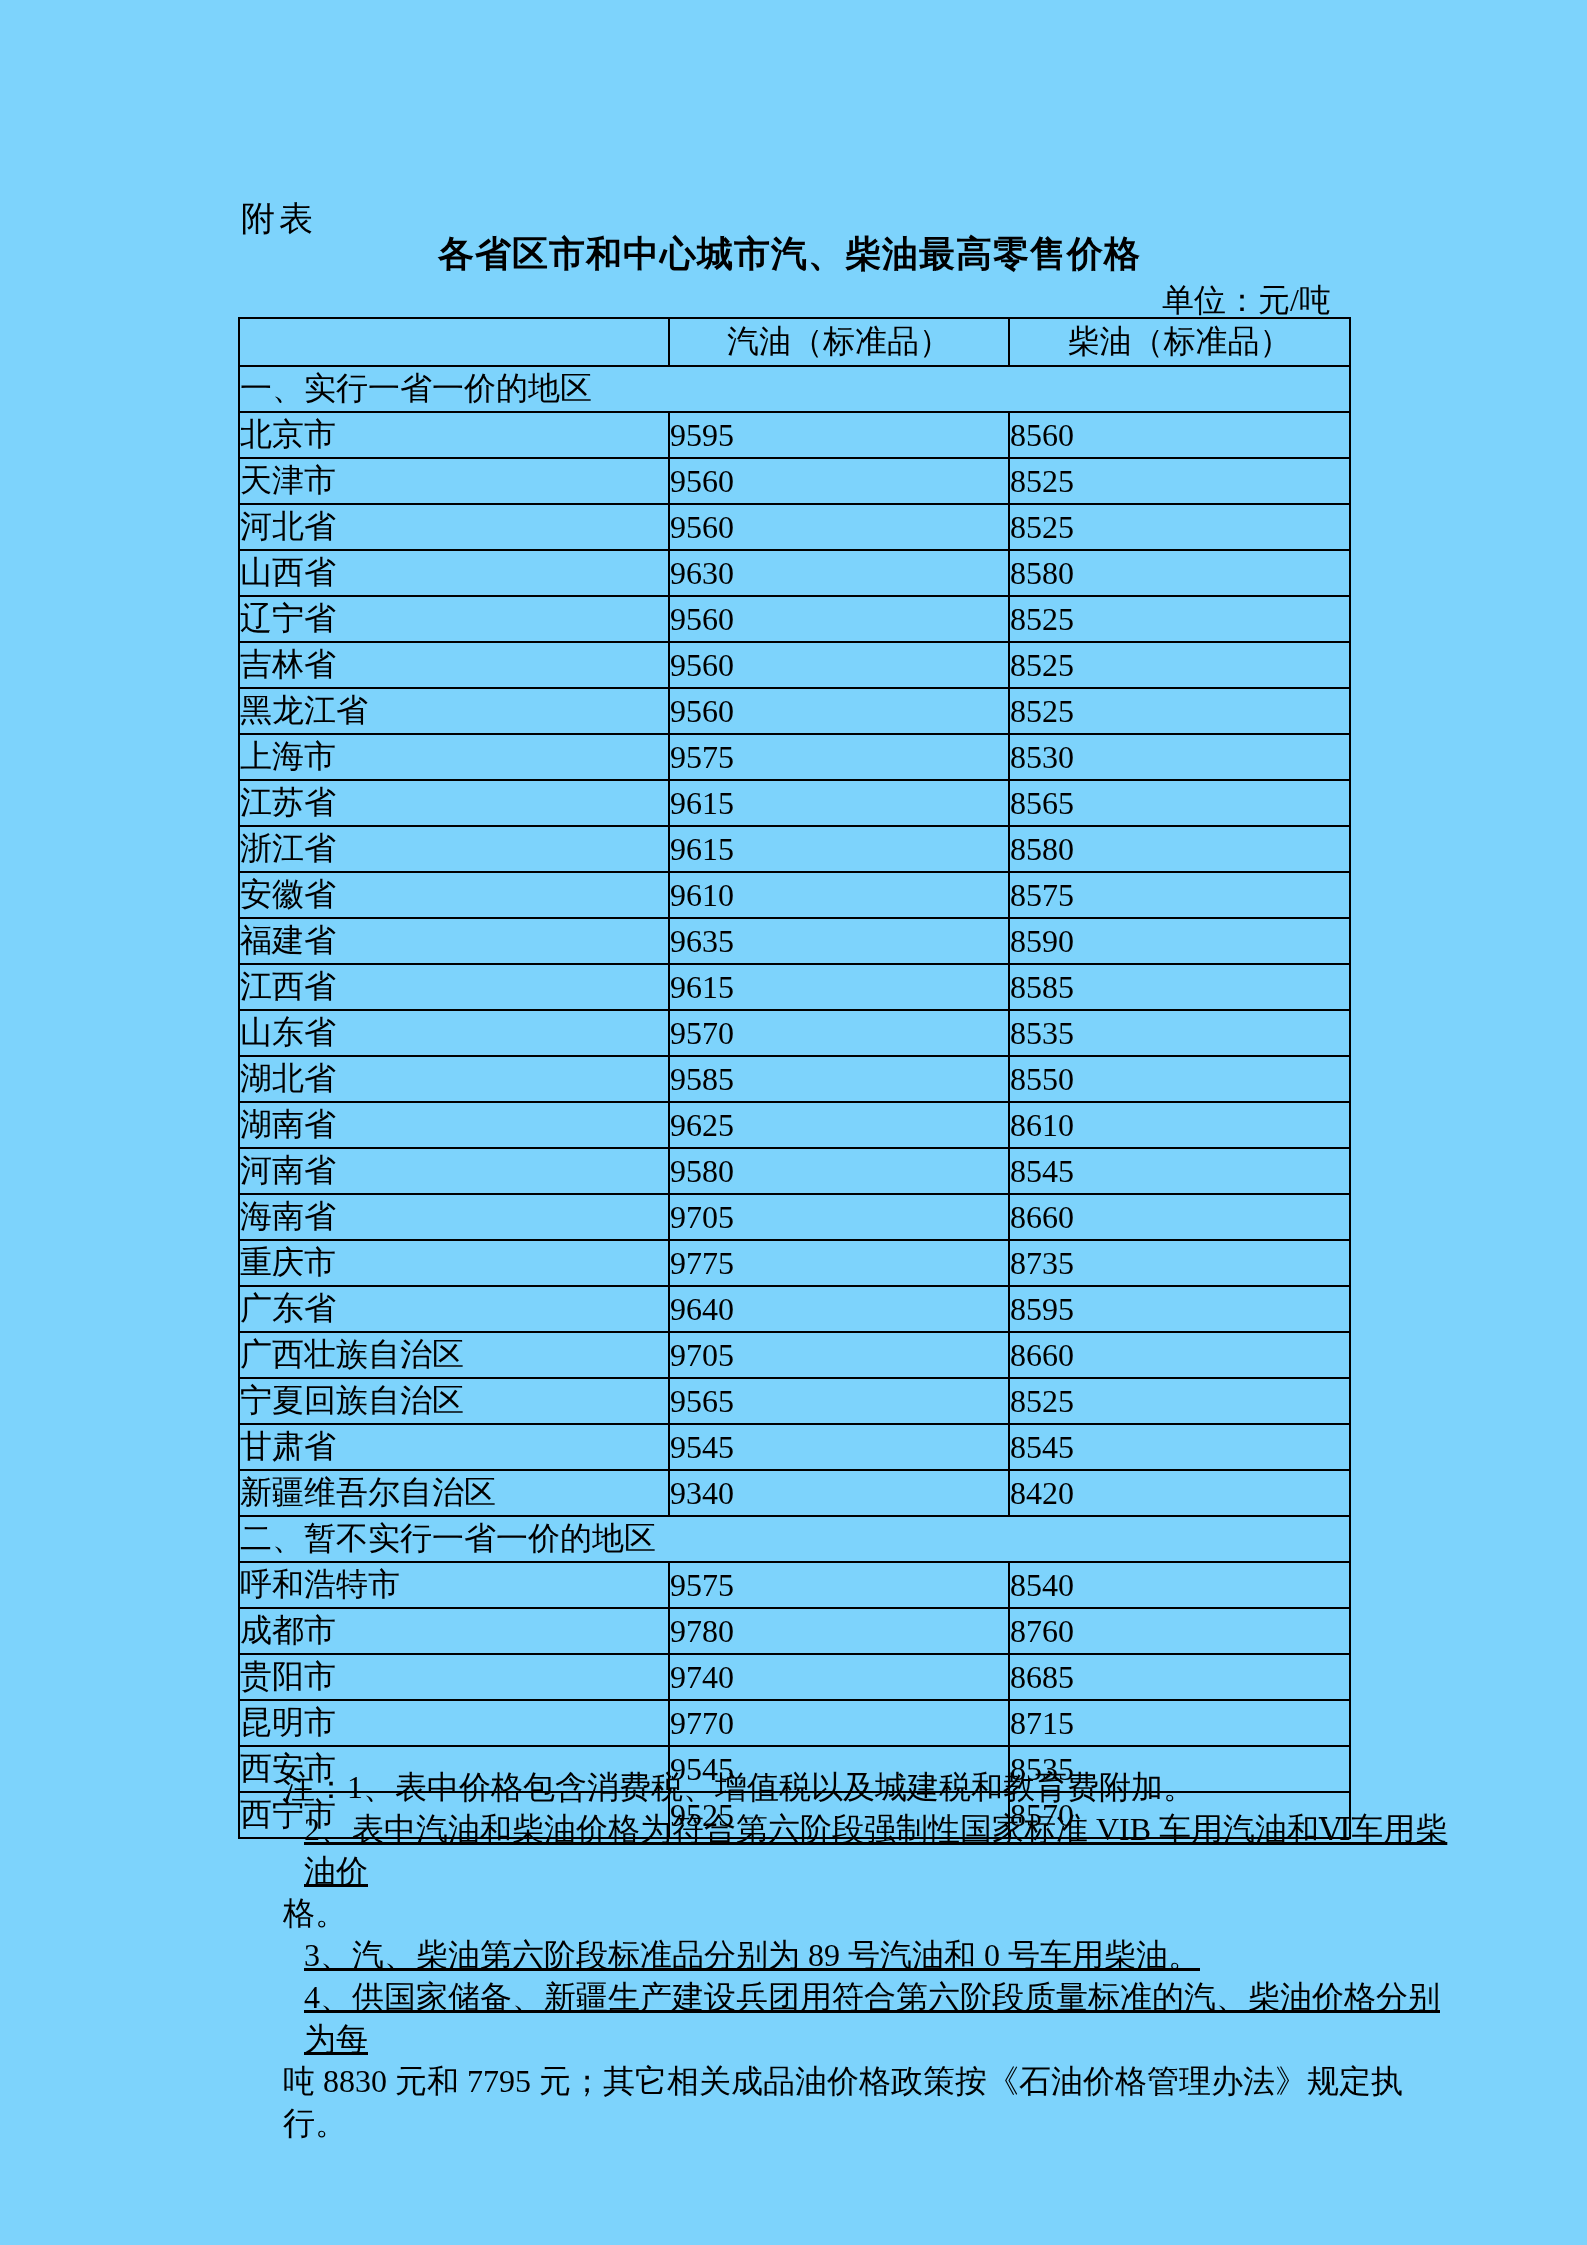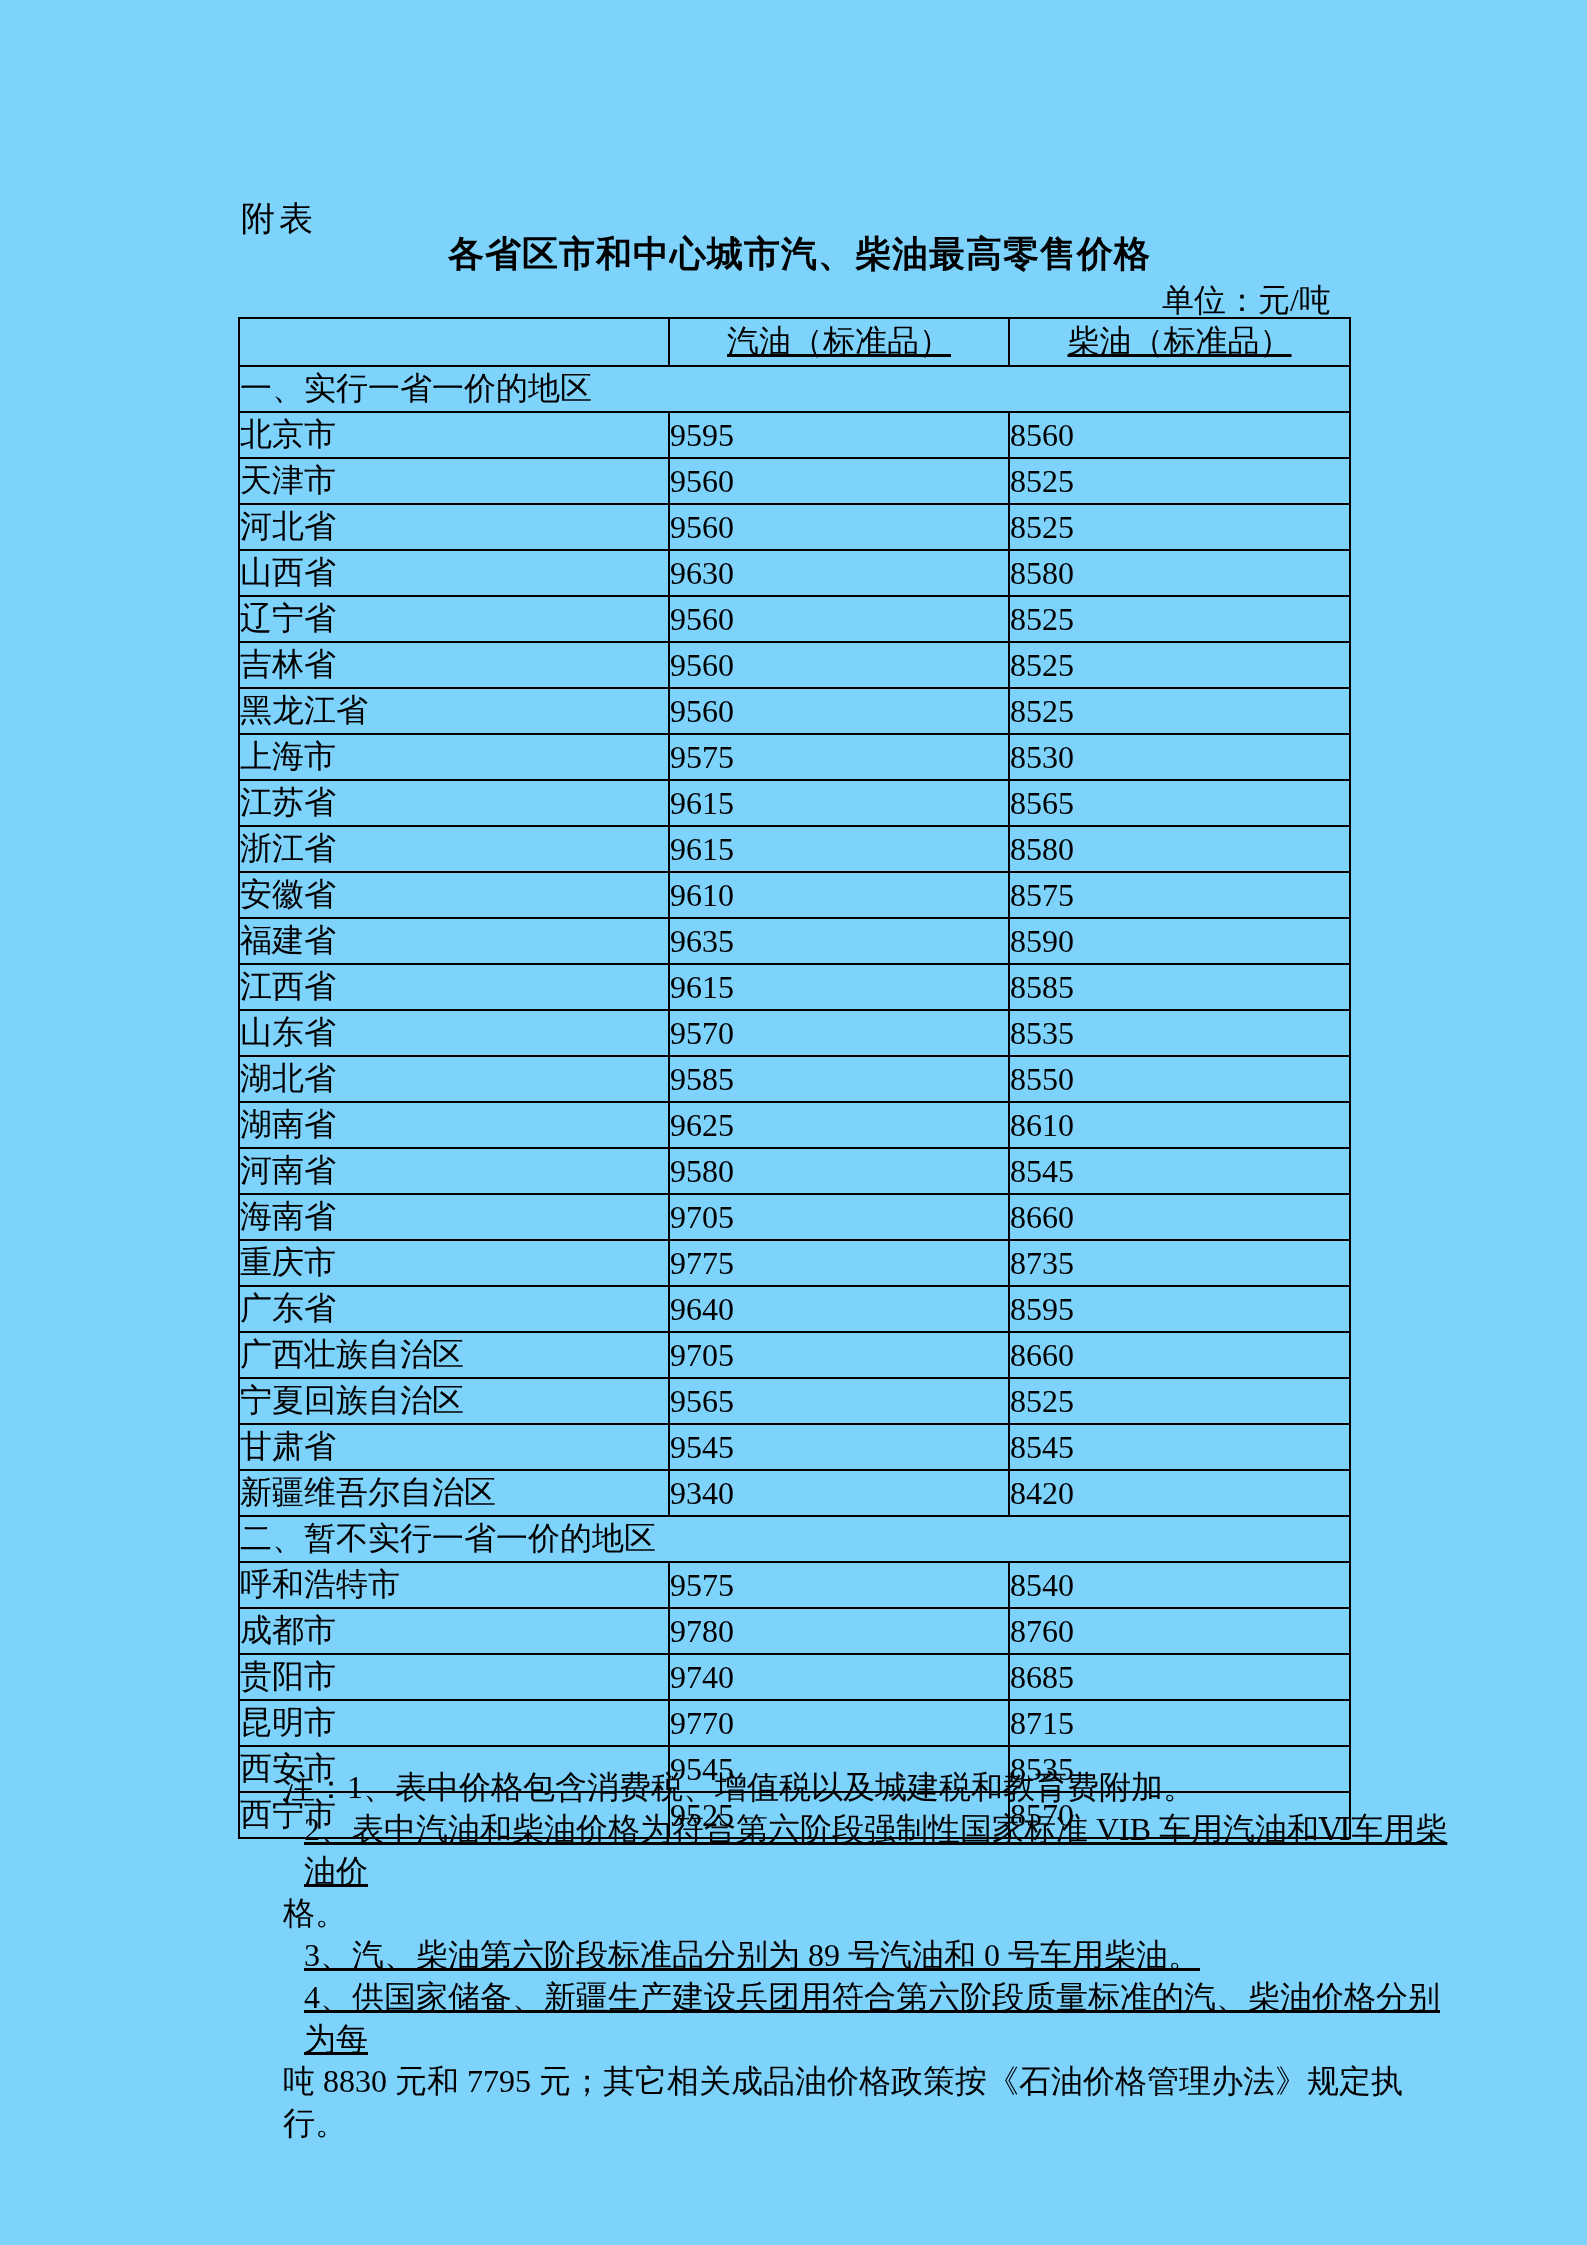--- a/index.html
+++ b/index.html
@@ -14,21 +14,21 @@
   }
   .appendix{
     position:absolute;
     left:241px;
     top:196px;
     font-size:34px;
     letter-spacing:4px;
   }
   .doc-title{
     position:absolute;
-    left:244px;
+    left:234px;
     top:230px;
     width:1111px;
     text-align:center;
     font-size:36px;
     font-weight:bold;
     font-family:"Liberation Sans","DejaVu Sans",sans-serif;
     letter-spacing:1px;
   }
   .unit-label{
     position:absolute;
@@ -49,21 +49,20 @@
   table.price th, table.price td{
     border:2px solid #000000;
     padding:0;
     font-size:32px;
     font-weight:normal;
     vertical-align:middle;
   }
   table.price thead th{
     height:46px;
     text-align:center;
-    text-decoration:underline;
   }
   td.section-cell{
     height:34px;
     text-align:left;
     padding-left:8px;
   }
   td.region-cell{
     height:42px;
     text-align:left;
     padding-left:88px;

